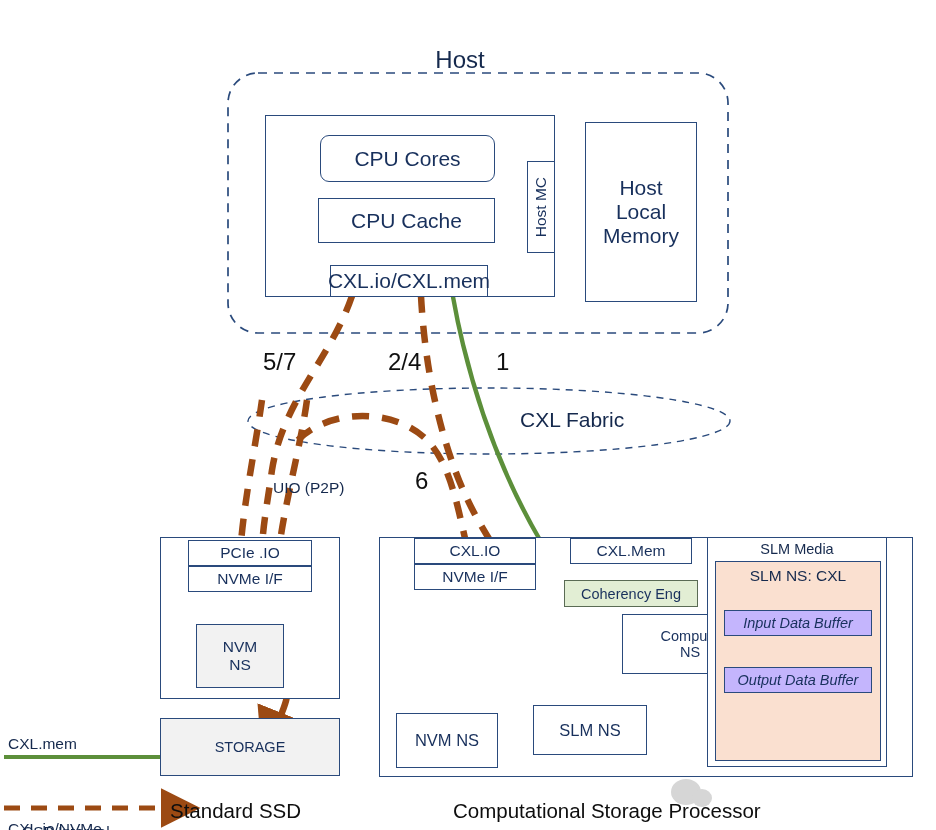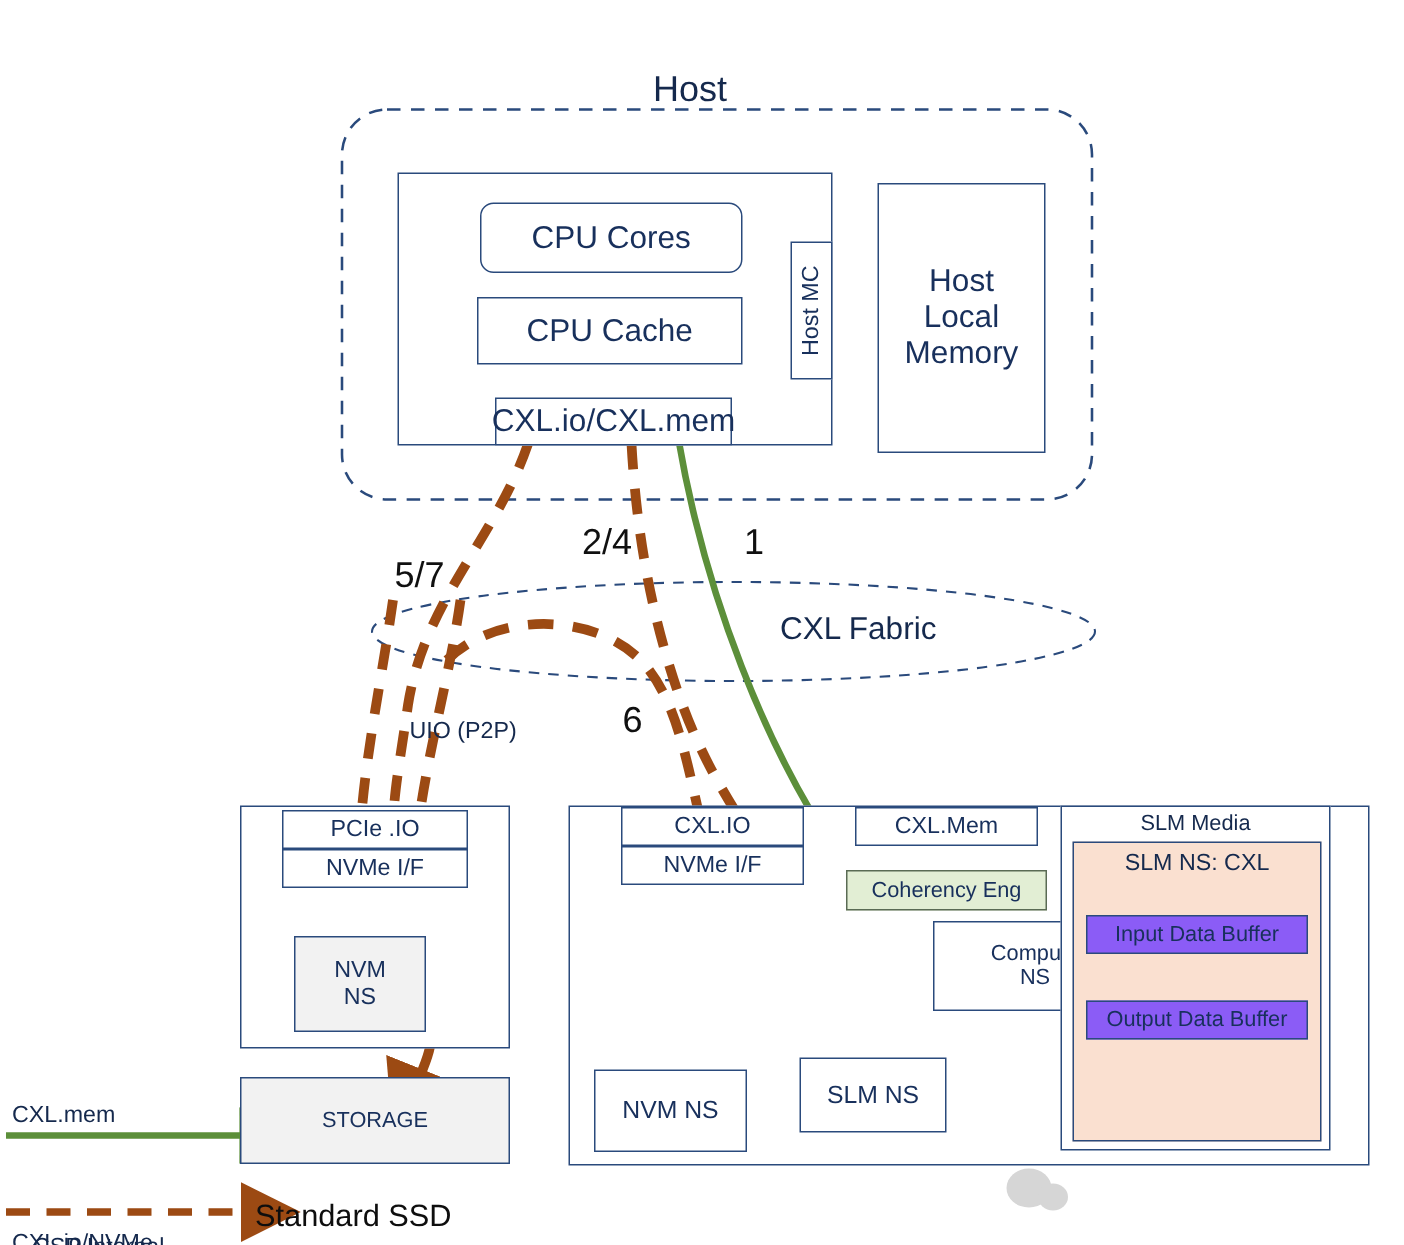--- a/index.html
+++ b/index.html
@@ -7,21 +7,21 @@
        font-family:"Liberation Sans","DejaVu Sans",sans-serif;color:#18305c;}
   #stage{position:absolute;left:0;top:0;width:936px;height:830px;}
   svg#art{position:absolute;left:0;top:0;width:936px;height:830px;pointer-events:none;}
 
   .lbl{position:absolute;color:#15294d;line-height:1.12;white-space:pre;}
   .ctr{display:flex;align-items:center;justify-content:center;text-align:center;}
 
   .box{position:absolute;box-sizing:border-box;border:1.6px solid #2a4a7c;background:#ffffff;}
   .boxgrey{background:#f2f2f2;}
   .boxsalmonlt{background:#fae0d0;}
-  .boxsalmon{background:#8b5cf6;}
+  .boxsalmon{background:#c4b5fd;font-style:italic;}
   .boxgreen{background:#e2eed4;border:1.4px solid #5a6b54;}
   .rnd{border-radius:9px;}
 
   .t14{font-size:14.5px;}
   .t15{font-size:15.5px;}
   .t16{font-size:16.5px;}
   .t17{font-size:21px;}
   .t20{font-size:20.5px;}
   .t24{font-size:24px;}
   .blk{color:#0e0e0e;}
@@ -99,21 +99,21 @@
   <div class="box ctr" style="left:527px;top:161px;width:28px;height:92px;">
     <span class="vert t15">Host MC</span>
   </div>
 
   <div class="box ctr t17" style="left:585px;top:122px;width:112px;height:180px;">
     <span style="white-space:pre-line;">Host
 Local
 Memory</span>
   </div>
 
-  <div class="lbl num" style="left:263px;top:349px;margin-top:22px;">5/7</div>
+  <div class="lbl num" style="left:263px;top:349px;">5/7</div>
   <div class="lbl num" style="left:388px;top:349px;">2/4</div>
   <div class="lbl num" style="left:496px;top:349px;">1</div>
   <div class="lbl num" style="left:415px;top:468px;">6</div>
   <div class="lbl num" style="left:677px;top:665px;">3</div>
 
   <div class="lbl t17" style="left:520px;top:408px;">CXL Fabric</div>
 
   <div class="lbl t15" style="left:273px;top:479px;">UIO (P2P)</div>
 
   <div class="box" style="left:160px;top:537px;width:180px;height:162px;"></div>
@@ -155,38 +155,39 @@
 
   <div class="box ctr t14" style="left:598px;top:614px;width:136px;height:60px;margin-left:24px;">
     <span style="white-space:pre-line;">Compute
 NS</span>
   </div>
 
   <div class="box ctr t16" style="left:396px;top:713px;width:102px;height:55px;">
     <span>NVM NS</span>
   </div>
 
-  <div class="box ctr t16" style="left:533px;top:705px;width:98px;height:50px;">
+  <div class="box ctr t16" style="left:533px;top:705px;width:114px;height:50px;">
     <span>SLM NS</span>
   </div>
 
   <div class="box" style="left:707px;top:537px;width:180px;height:230px;"></div>
   <div class="lbl t14 ctr" style="left:707px;top:540px;width:180px;height:18px;">SLM Media</div>
 
   <div class="box boxsalmonlt" style="left:715px;top:561px;width:166px;height:200px;"></div>
   <div class="lbl t15 ctr" style="left:715px;top:566px;width:166px;height:20px;">SLM NS: CXL</div>
 
   <div class="box boxsalmon ctr t14" style="left:724px;top:610px;width:148px;height:26px;">
     <span>Input Data Buffer</span>
   </div>
 
   <div class="box boxsalmon ctr t14" style="left:724px;top:667px;width:148px;height:26px;">
     <span>Output Data Buffer</span>
   </div>
 
+  <div class="lbl t20 blk" style="left:453px;top:800px;">Computational Storage Processor</div>
 
   <div class="lbl t15" style="left:8px;top:735px;">CXL.mem</div>
   <div class="lbl t15" style="left:8px;top:820px;">CXL.io/NVMe</div>
   <div class="lbl t15" style="left:22px;top:823px;color:#15294d;">CSP Internal</div>
 
   <div class="wmdot" style="left:671px;top:779px;"></div>
   <div class="wmdot2" style="left:692px;top:789px;"></div>
 
 </div>
 

